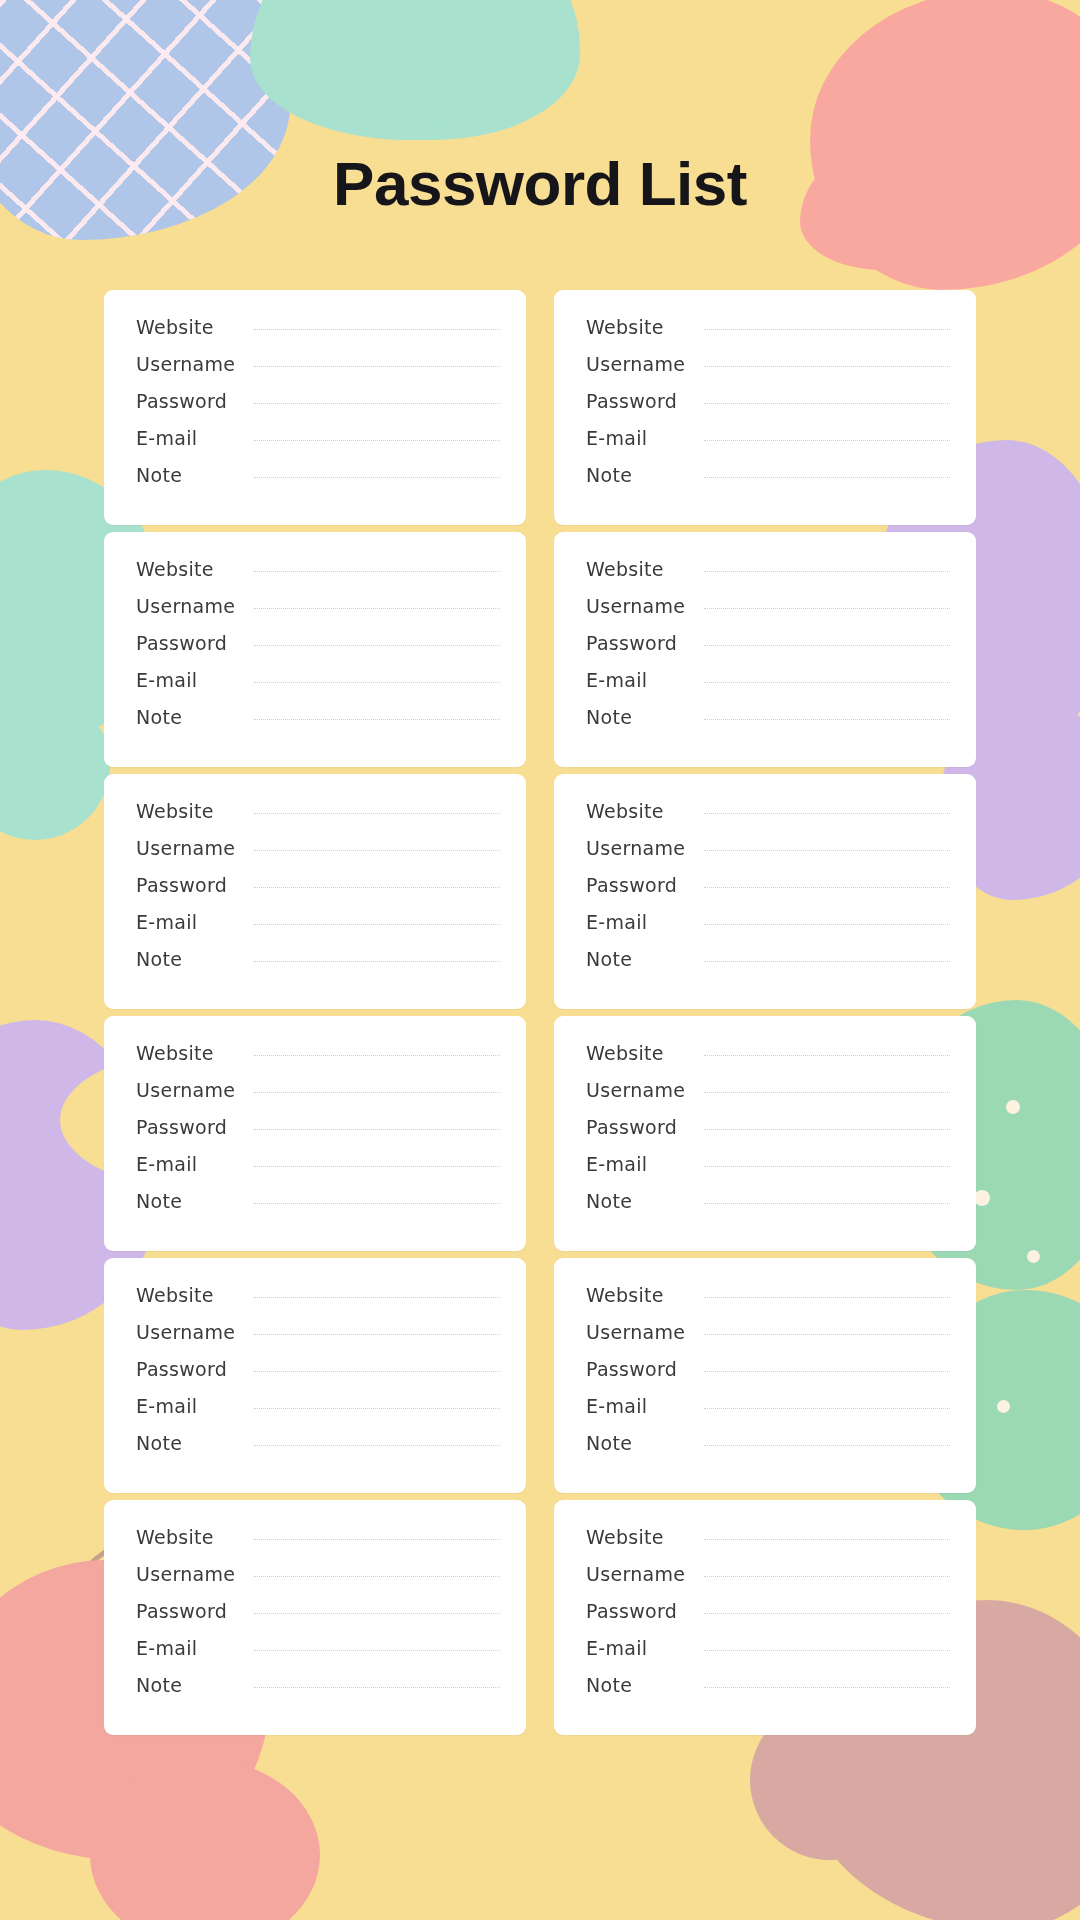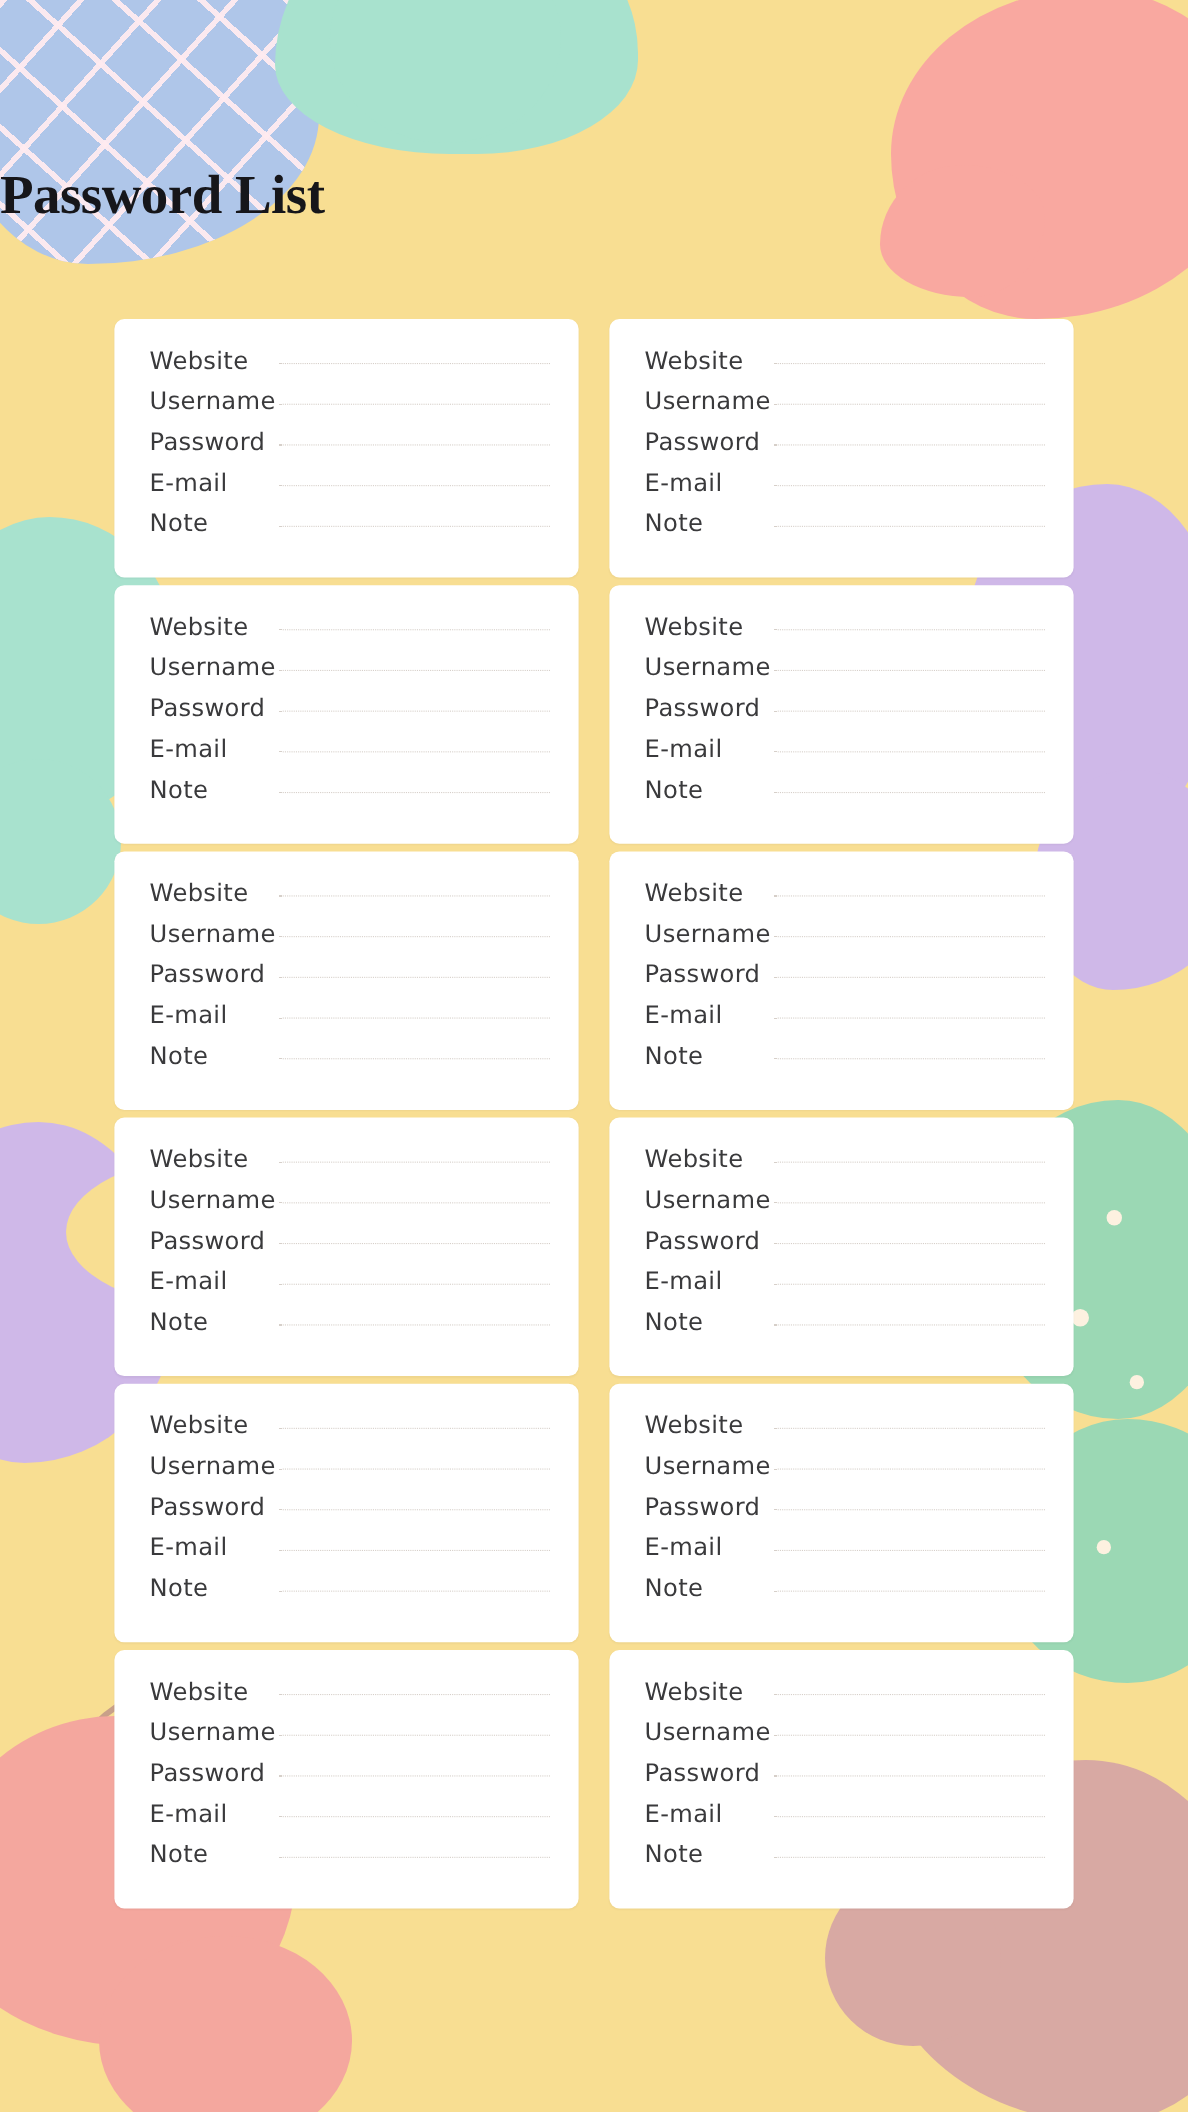--- a/index.html
+++ b/index.html
@@ -214,23 +214,24 @@
     width: 1080px;
     height: 1920px;
     box-sizing: border-box;
   }
 
   .title {
     position: absolute;
     top: 148px;
     left: 0;
     width: 1080px;
-    font-family: Liberation Serif, serif;
+    text-align: center;
+    font-family: Liberation Sans, sans-serif;
     font-weight: bold;
-    font-size: 50px;
+    font-size: 62px;
     letter-spacing: -0.5px;
     color: #16161A;
   }
 
   .grid {
     position: absolute;
     top: 290px;
     left: 104px;
     width: 872px;
     display: grid;
@@ -249,21 +250,21 @@
 
   .row {
     display: flex;
     align-items: baseline;
     height: 37px;
   }
   .row-label {
     width: 118px;
     flex: 0 0 118px;
     font-family: "DejaVu Sans", sans-serif;
-    font-size: 22px;
+    font-size: 19px;
     color: #3A3A3C;
     letter-spacing: 0.3px;
   }
   .row-line {
     flex: 1 1 auto;
     height: 0;
     border-bottom: 1.5px dotted #D6CFC9;
     position: relative;
     top: -4px;
   }

